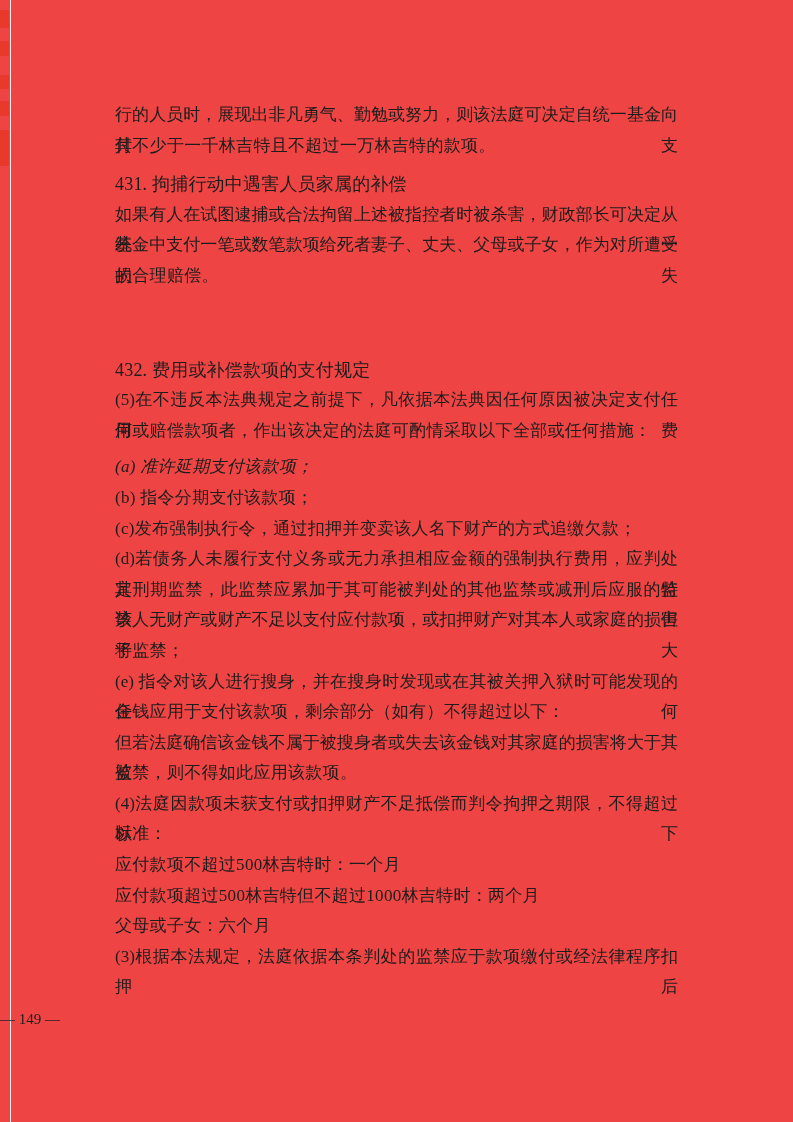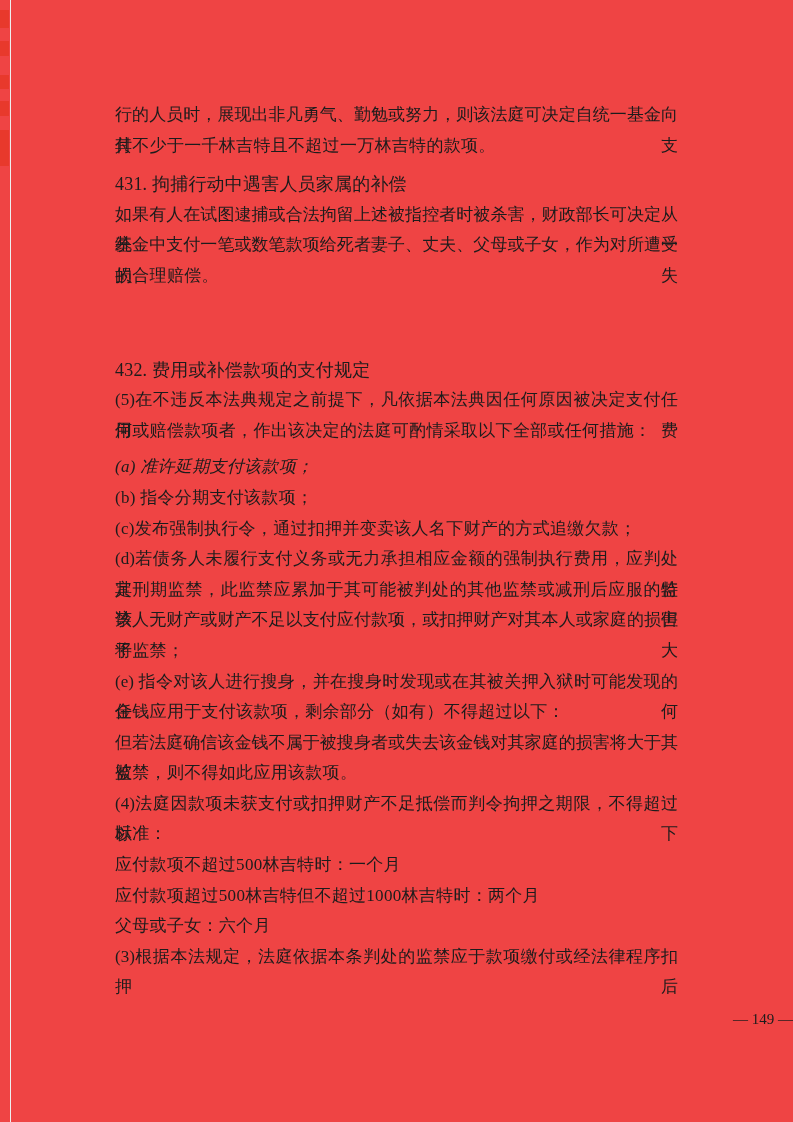--- a/index.html
+++ b/index.html
@@ -57,21 +57,21 @@
   }
   .m-heading-431{margin-top:8px;}
   .gap{height:63px;}
   .list-start{margin-top:6px;font-style:italic;}
   .footer{
     position:absolute;
     left:0;top:1004px;
     width:793px;
     height:30px;
     line-height:30px;
-    text-align:right;
+    text-align:left;
     font-size:15px;
     color:#1c1c1c;
   }
 </style>
 </head>
 <body>
 
 <div class="page">
   <div class="page-edge-line"></div>
   <div id="edge-marks">

